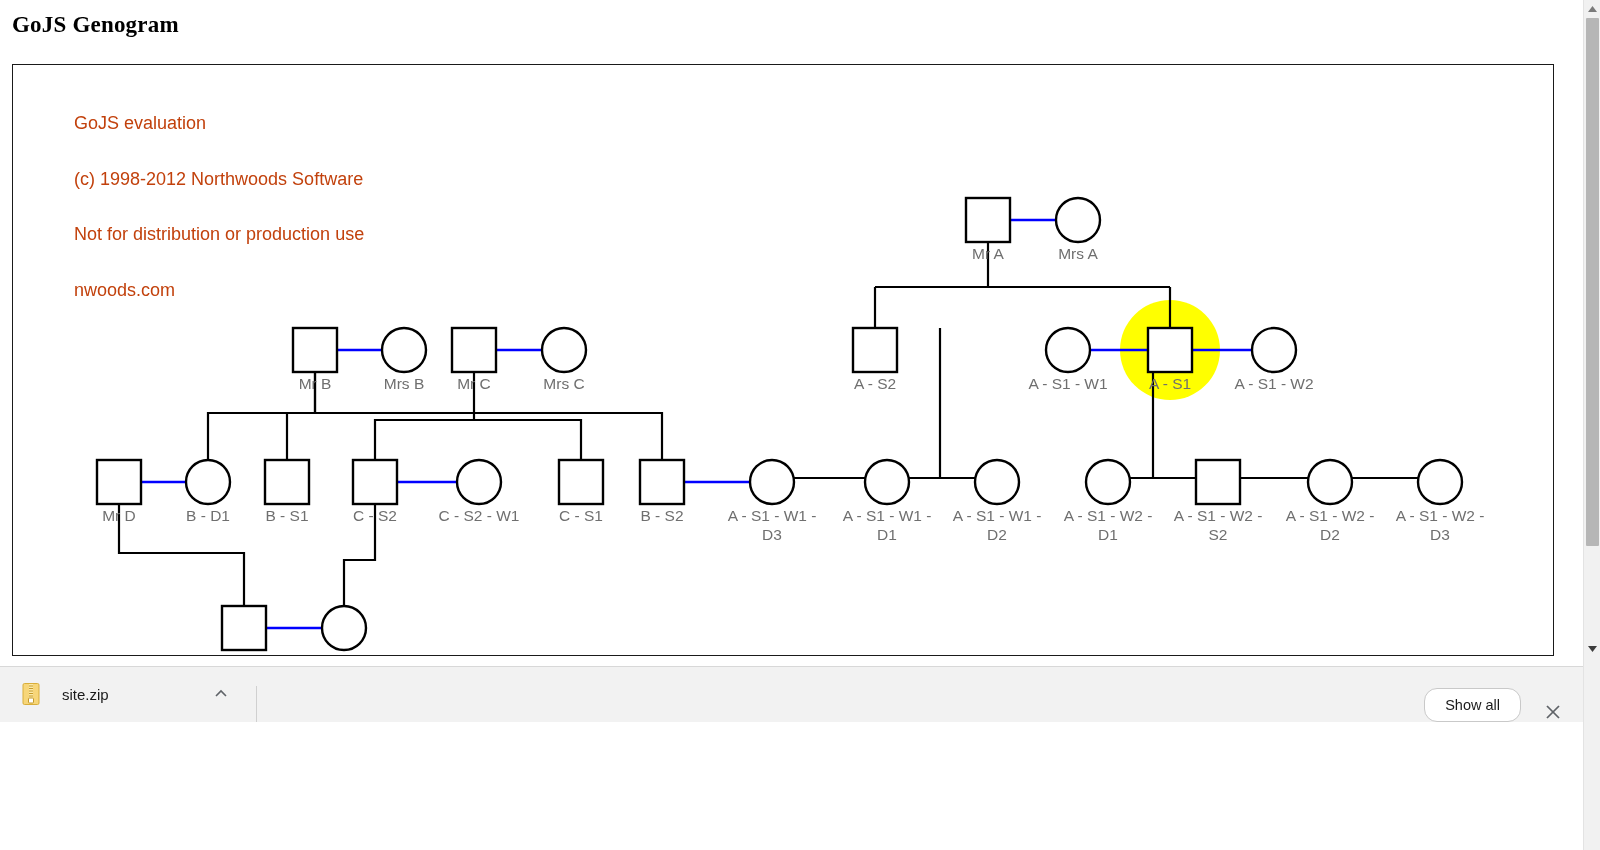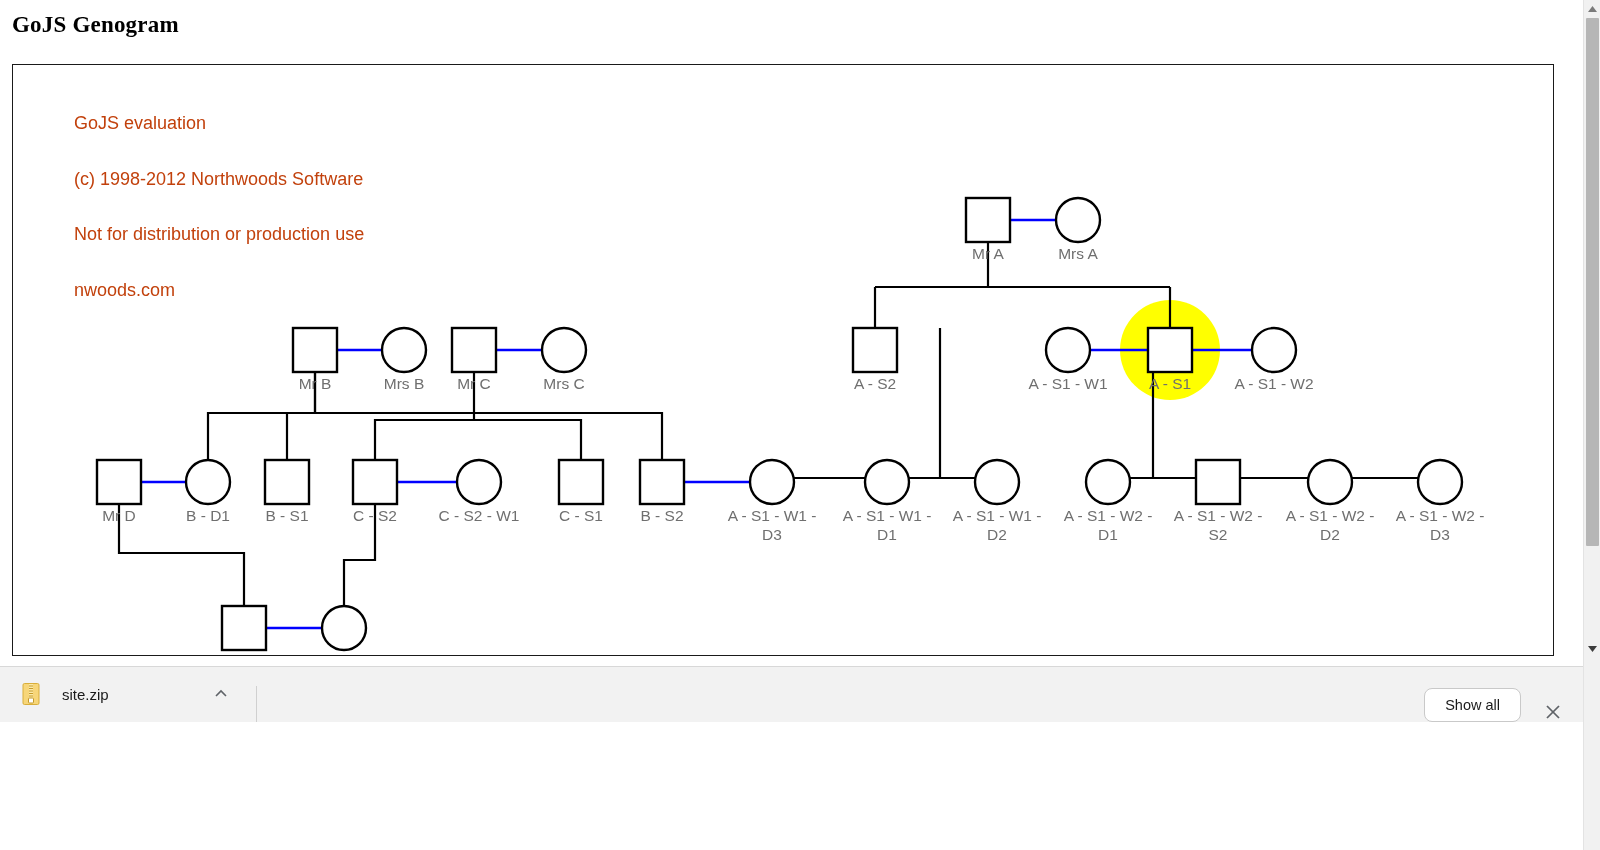--- a/index.html
+++ b/index.html
@@ -145,21 +145,21 @@
     background: #d0d0d0;
     margin-left: 10px;
   }
   .dl-spacer { flex: 1; }
   .show-all-btn {
     font-family: "Liberation Sans", sans-serif;
     font-size: 14.5px;
     color: #1a1a1a;
     background: #ffffff;
     border: 1px solid #c9c9c9;
-    border-radius: 8px;
+    border-radius: 13px;
     padding: 8px 20px;
     cursor: pointer;
     white-space: nowrap;
   }
   .dl-close {
     width: 20px;
     height: 20px;
     margin-left: 22px;
     margin-right: 20px;
     flex: none;

